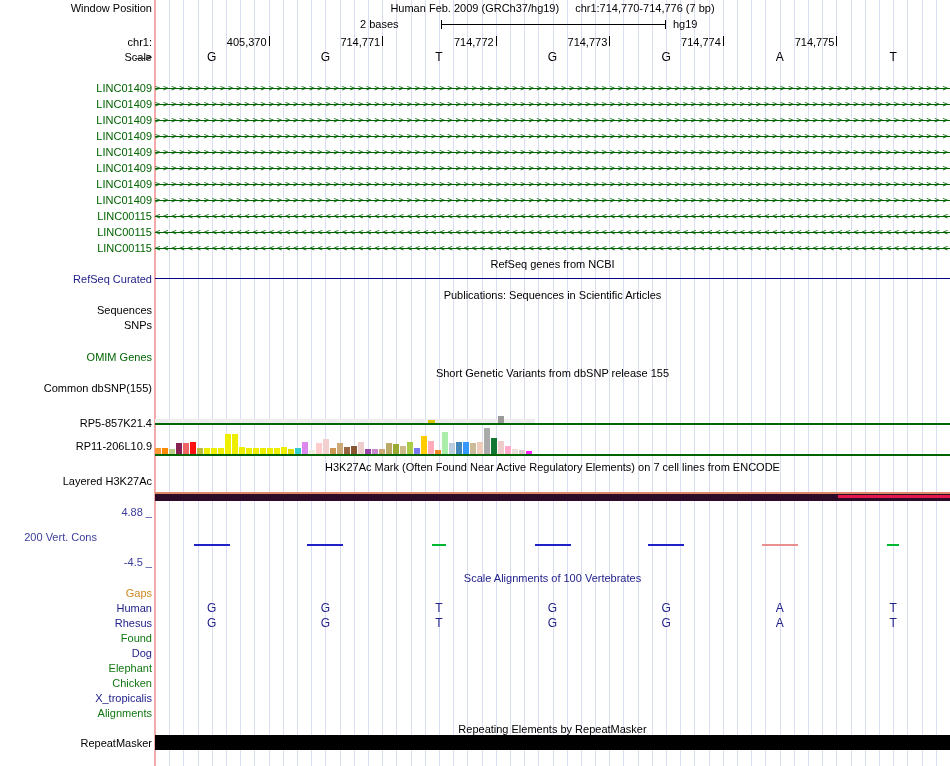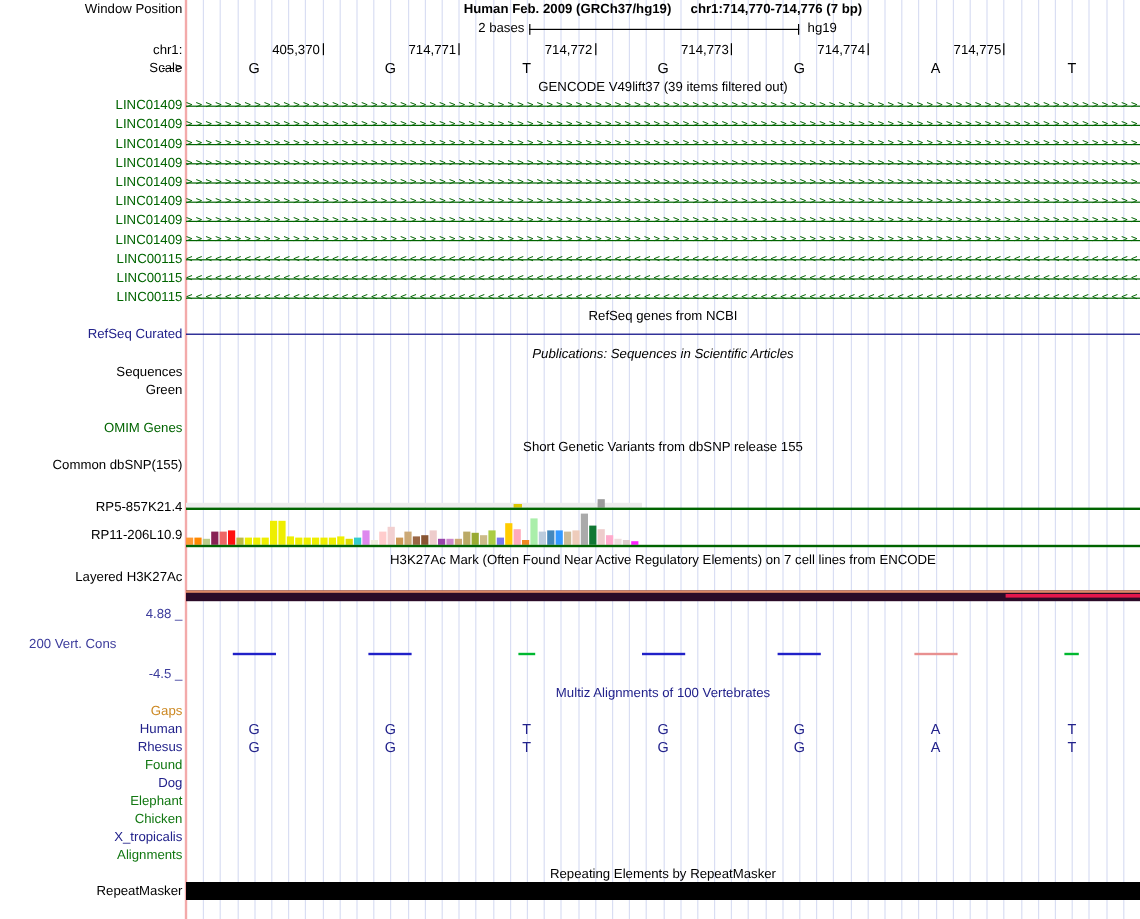--- a/index.html
+++ b/index.html
@@ -68,28 +68,28 @@
       <div style="position: absolute; left: 850.63px; top: 0px; width: 1px; height: 766px; background: rgb(217, 222, 243);"></div>
       <div style="position: absolute; left: 864.82px; top: 0px; width: 1px; height: 766px; background: rgb(217, 222, 243);"></div>
       <div style="position: absolute; left: 879.02px; top: 0px; width: 1px; height: 766px; background: rgb(217, 222, 243);"></div>
       <div style="position: absolute; left: 893.21px; top: 0px; width: 1px; height: 766px; background: rgb(217, 222, 243);"></div>
       <div style="position: absolute; left: 907.41px; top: 0px; width: 1px; height: 766px; background: rgb(217, 222, 243);"></div>
       <div style="position: absolute; left: 921.61px; top: 0px; width: 1px; height: 766px; background: rgb(217, 222, 243);"></div>
       <div style="position: absolute; left: 935.8px; top: 0px; width: 1px; height: 766px; background: rgb(217, 222, 243);"></div>
     </div>
   <div id="guide" class="abs" style="left: 154px; top: 0px; width: 2px; height: 766px; background: rgb(243, 170, 170);"></div>
 
-  <div class="lbl center" style="top:2px;font-weight:bold;"><span>Human Feb. 2009 (GRCh37/hg19)</span><span style="display:inline-block;width:16px;"></span><span>chr1:714,770-714,776 (7 bp)</span></div>
+  <div class="lbl center" style="top:2px;"><span>Human Feb. 2009 (GRCh37/hg19)</span><span style="display:inline-block;width:16px;"></span><span>chr1:714,770-714,776 (7 bp)</span></div>
 
   <div class="lbl gutter" style="top:2px;">Window Position</div>
   <div class="lbl gutter" style="top:6px;margin-top:45px;">Scale</div>
   <div class="lbl gutter" style="top:36px;">chr1:</div>
   <div class="lbl gutter" style="top:51px;">---&gt;</div>
 
-  <div class="lbl" style="top:18px;left:360px;width:77px;text-align:right;">2 bases</div>
+  <div class="lbl" style="top:18px;left:360px;width:77px;">2 bases</div>
   <div class="abs" style="left:441px;top:24px;width:225px;height:1px;background:#000;"></div>
   <div class="abs" style="left:441px;top:20px;width:1px;height:9px;background:#000;"></div>
   <div class="abs" style="left:665px;top:20px;width:1px;height:9px;background:#000;"></div>
   <div class="lbl" style="top:18px;left:673px;">hg19</div>
 
   <div id="ruler">
       <div style="position: absolute; left: 192.571px; top: 36px; width: 74px; text-align: right; font: 11px &quot;Liberation Sans&quot;, sans-serif; white-space: pre;">405,370</div>
       <div style="position: absolute; left: 268.6px; top: 36px; width: 1px; height: 10px; background: rgb(0, 0, 0);"></div>
       <div style="position: absolute; left: 306.143px; top: 36px; width: 74px; text-align: right; font: 11px &quot;Liberation Sans&quot;, sans-serif; white-space: pre;">714,771</div>
       <div style="position: absolute; left: 382.1px; top: 36px; width: 1px; height: 10px; background: rgb(0, 0, 0);"></div>
@@ -105,21 +105,20 @@
   <div id="bases-top">
       <div style="position: absolute; left: 201.786px; top: 50px; width: 20px; text-align: center; font: 12px &quot;Liberation Sans&quot;, sans-serif;">G</div>
       <div style="position: absolute; left: 315.357px; top: 50px; width: 20px; text-align: center; font: 12px &quot;Liberation Sans&quot;, sans-serif;">G</div>
       <div style="position: absolute; left: 428.929px; top: 50px; width: 20px; text-align: center; font: 12px &quot;Liberation Sans&quot;, sans-serif;">T</div>
       <div style="position: absolute; left: 542.5px; top: 50px; width: 20px; text-align: center; font: 12px &quot;Liberation Sans&quot;, sans-serif;">G</div>
       <div style="position: absolute; left: 656.071px; top: 50px; width: 20px; text-align: center; font: 12px &quot;Liberation Sans&quot;, sans-serif;">G</div>
       <div style="position: absolute; left: 769.643px; top: 50px; width: 20px; text-align: center; font: 12px &quot;Liberation Sans&quot;, sans-serif;">A</div>
       <div style="position: absolute; left: 883.214px; top: 50px; width: 20px; text-align: center; font: 12px &quot;Liberation Sans&quot;, sans-serif;">T</div>
     </div>
 
-  <div class="lbl center" style="top:67px;">GENCODE V49lift37 (39 items filtered out)</div>
   <div id="generows">
       <div style="position: absolute; left: 0px; top: 82px; width: 152px; text-align: right; font: 11px &quot;Liberation Sans&quot;, sans-serif; color: rgb(0, 100, 0);">LINC01409</div>
       <div style="position: absolute; left: 155px; top: 83px; width: 795px; height: 11px; overflow: hidden;">
         <div style="position: absolute; left: 0px; top: 5px; width: 795px; height: 1px; background: rgb(0, 100, 0);"></div>
         <div style="position: absolute; left: 0px; top: 0px; width: 795px; height: 11px; font: 9px / 11px &quot;DejaVu Sans Mono&quot;, monospace; letter-spacing: 2.7px; color: rgb(0, 100, 0); white-space: pre;">&gt;&gt;&gt;&gt;&gt;&gt;&gt;&gt;&gt;&gt;&gt;&gt;&gt;&gt;&gt;&gt;&gt;&gt;&gt;&gt;&gt;&gt;&gt;&gt;&gt;&gt;&gt;&gt;&gt;&gt;&gt;&gt;&gt;&gt;&gt;&gt;&gt;&gt;&gt;&gt;&gt;&gt;&gt;&gt;&gt;&gt;&gt;&gt;&gt;&gt;&gt;&gt;&gt;&gt;&gt;&gt;&gt;&gt;&gt;&gt;&gt;&gt;&gt;&gt;&gt;&gt;&gt;&gt;&gt;&gt;&gt;&gt;&gt;&gt;&gt;&gt;&gt;&gt;&gt;&gt;&gt;&gt;&gt;&gt;&gt;&gt;&gt;&gt;&gt;&gt;&gt;&gt;&gt;&gt;&gt;&gt;&gt;&gt;&gt;&gt;</div>
       </div>
       <div style="position: absolute; left: 0px; top: 98px; width: 152px; text-align: right; font: 11px &quot;Liberation Sans&quot;, sans-serif; color: rgb(0, 100, 0);">LINC01409</div>
       <div style="position: absolute; left: 155px; top: 99px; width: 795px; height: 11px; overflow: hidden;">
         <div style="position: absolute; left: 0px; top: 5px; width: 795px; height: 1px; background: rgb(0, 100, 0);"></div>
         <div style="position: absolute; left: 0px; top: 0px; width: 795px; height: 11px; font: 9px / 11px &quot;DejaVu Sans Mono&quot;, monospace; letter-spacing: 2.7px; color: rgb(0, 100, 0); white-space: pre;">&gt;&gt;&gt;&gt;&gt;&gt;&gt;&gt;&gt;&gt;&gt;&gt;&gt;&gt;&gt;&gt;&gt;&gt;&gt;&gt;&gt;&gt;&gt;&gt;&gt;&gt;&gt;&gt;&gt;&gt;&gt;&gt;&gt;&gt;&gt;&gt;&gt;&gt;&gt;&gt;&gt;&gt;&gt;&gt;&gt;&gt;&gt;&gt;&gt;&gt;&gt;&gt;&gt;&gt;&gt;&gt;&gt;&gt;&gt;&gt;&gt;&gt;&gt;&gt;&gt;&gt;&gt;&gt;&gt;&gt;&gt;&gt;&gt;&gt;&gt;&gt;&gt;&gt;&gt;&gt;&gt;&gt;&gt;&gt;&gt;&gt;&gt;&gt;&gt;&gt;&gt;&gt;&gt;&gt;&gt;&gt;&gt;&gt;&gt;&gt;</div>
@@ -168,23 +167,23 @@
       <div style="position: absolute; left: 155px; top: 243px; width: 795px; height: 11px; overflow: hidden;">
         <div style="position: absolute; left: 0px; top: 5px; width: 795px; height: 1px; background: rgb(0, 100, 0);"></div>
         <div style="position: absolute; left: 0px; top: 0px; width: 795px; height: 11px; font: 9px / 11px &quot;DejaVu Sans Mono&quot;, monospace; letter-spacing: 2.7px; color: rgb(0, 100, 0); white-space: pre;">&lt;&lt;&lt;&lt;&lt;&lt;&lt;&lt;&lt;&lt;&lt;&lt;&lt;&lt;&lt;&lt;&lt;&lt;&lt;&lt;&lt;&lt;&lt;&lt;&lt;&lt;&lt;&lt;&lt;&lt;&lt;&lt;&lt;&lt;&lt;&lt;&lt;&lt;&lt;&lt;&lt;&lt;&lt;&lt;&lt;&lt;&lt;&lt;&lt;&lt;&lt;&lt;&lt;&lt;&lt;&lt;&lt;&lt;&lt;&lt;&lt;&lt;&lt;&lt;&lt;&lt;&lt;&lt;&lt;&lt;&lt;&lt;&lt;&lt;&lt;&lt;&lt;&lt;&lt;&lt;&lt;&lt;&lt;&lt;&lt;&lt;&lt;&lt;&lt;&lt;&lt;&lt;&lt;&lt;&lt;&lt;&lt;&lt;&lt;&lt;</div>
       </div>
     </div>
 
   <div class="lbl center" style="top:258px;">RefSeq genes from NCBI</div>
   <div class="lbl gutter" style="top: 273px; color: rgb(34, 34, 139);">RefSeq Curated</div>
   <div class="abs" style="left: 155px; top: 278px; width: 795px; height: 1px; background: rgb(0, 0, 128);"></div>
 
-  <div class="lbl center" style="top:289px;font-style:italic;">Publications: Sequences in Scientific Articles</div>
+  <div class="lbl center" style="top:289px;">Publications: Sequences in Scientific Articles</div>
   <div class="lbl gutter" style="top:304px;">Sequences</div>
-  <div class="lbl gutter" style="top:319px;">Green</div>
+  <div class="lbl gutter" style="top:319px;">SNPs</div>
 
   <div class="lbl gutter" style="top: 351px; color: rgb(0, 100, 0);">OMIM Genes</div>
 
   <div class="lbl center" style="top:367px;">Short Genetic Variants from dbSNP release 155</div>
   <div class="lbl gutter" style="top:382px;">Common dbSNP(155)</div>
 
   <div class="lbl gutter" style="top:417px;">RP5-857K21.4</div>
   <div class="abs" style="left: 155px; top: 419px; width: 380px; height: 4px; background: rgb(236, 236, 236);"></div>
   <div id="rp5-ticks">
       <div style="position: absolute; left: 428px; top: 420px; width: 7px; height: 3px; background: rgb(220, 200, 0);"></div>
@@ -263,21 +262,21 @@
       <div style="position: absolute; left: 193.786px; top: 544px; width: 36px; height: 2px; background: rgb(33, 33, 200);"></div>
       <div style="position: absolute; left: 307.357px; top: 544px; width: 36px; height: 2px; background: rgb(33, 33, 200);"></div>
       <div style="position: absolute; left: 431.929px; top: 544px; width: 14px; height: 2px; background: rgb(0, 184, 48);"></div>
       <div style="position: absolute; left: 534.5px; top: 544px; width: 36px; height: 2px; background: rgb(33, 33, 200);"></div>
       <div style="position: absolute; left: 648.071px; top: 544px; width: 36px; height: 2px; background: rgb(33, 33, 200);"></div>
       <div style="position: absolute; left: 761.643px; top: 544px; width: 36px; height: 2px; background: rgb(232, 144, 144);"></div>
       <div style="position: absolute; left: 887.214px; top: 544px; width: 12px; height: 2px; background: rgb(0, 184, 48);"></div>
     </div>
   <div class="lbl gutter" style="top: 556px; color: rgb(60, 60, 156);">-4.5 _</div>
 
-  <div class="lbl center" style="top: 572px; color: rgb(34, 34, 139);">Multiz Alignments of 100 Vertebrates</div>
+  <div class="lbl center" style="top: 572px; color: rgb(34, 34, 139);">Scale Alignments of 100 Vertebrates</div>
   <div id="multiz-rows">
       <div style="position: absolute; left: 0px; top: 587px; width: 152px; text-align: right; font: 11px &quot;Liberation Sans&quot;, sans-serif; color: rgb(204, 136, 34); white-space: pre;">Gaps</div>
       <div style="position: absolute; left: 0px; top: 602px; width: 152px; text-align: right; font: 11px &quot;Liberation Sans&quot;, sans-serif; color: rgb(34, 34, 139); white-space: pre;">Human</div>
       <div style="position: absolute; left: 201.786px; top: 601px; width: 20px; text-align: center; font: 12px &quot;Liberation Sans&quot;, sans-serif; color: rgb(34, 34, 139);">G</div>
       <div style="position: absolute; left: 315.357px; top: 601px; width: 20px; text-align: center; font: 12px &quot;Liberation Sans&quot;, sans-serif; color: rgb(34, 34, 139);">G</div>
       <div style="position: absolute; left: 428.929px; top: 601px; width: 20px; text-align: center; font: 12px &quot;Liberation Sans&quot;, sans-serif; color: rgb(34, 34, 139);">T</div>
       <div style="position: absolute; left: 542.5px; top: 601px; width: 20px; text-align: center; font: 12px &quot;Liberation Sans&quot;, sans-serif; color: rgb(34, 34, 139);">G</div>
       <div style="position: absolute; left: 656.071px; top: 601px; width: 20px; text-align: center; font: 12px &quot;Liberation Sans&quot;, sans-serif; color: rgb(34, 34, 139);">G</div>
       <div style="position: absolute; left: 769.643px; top: 601px; width: 20px; text-align: center; font: 12px &quot;Liberation Sans&quot;, sans-serif; color: rgb(34, 34, 139);">A</div>
       <div style="position: absolute; left: 883.214px; top: 601px; width: 20px; text-align: center; font: 12px &quot;Liberation Sans&quot;, sans-serif; color: rgb(34, 34, 139);">T</div>

